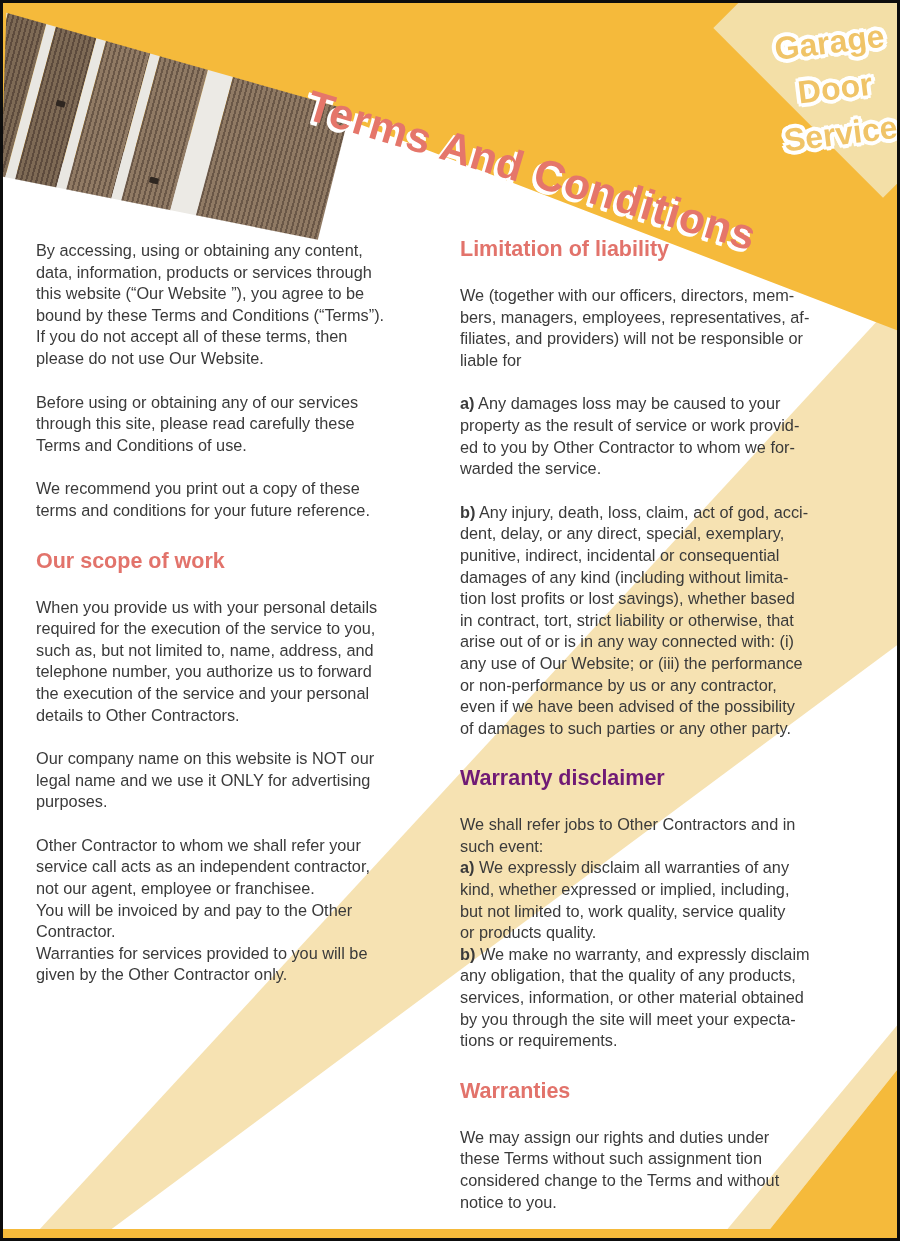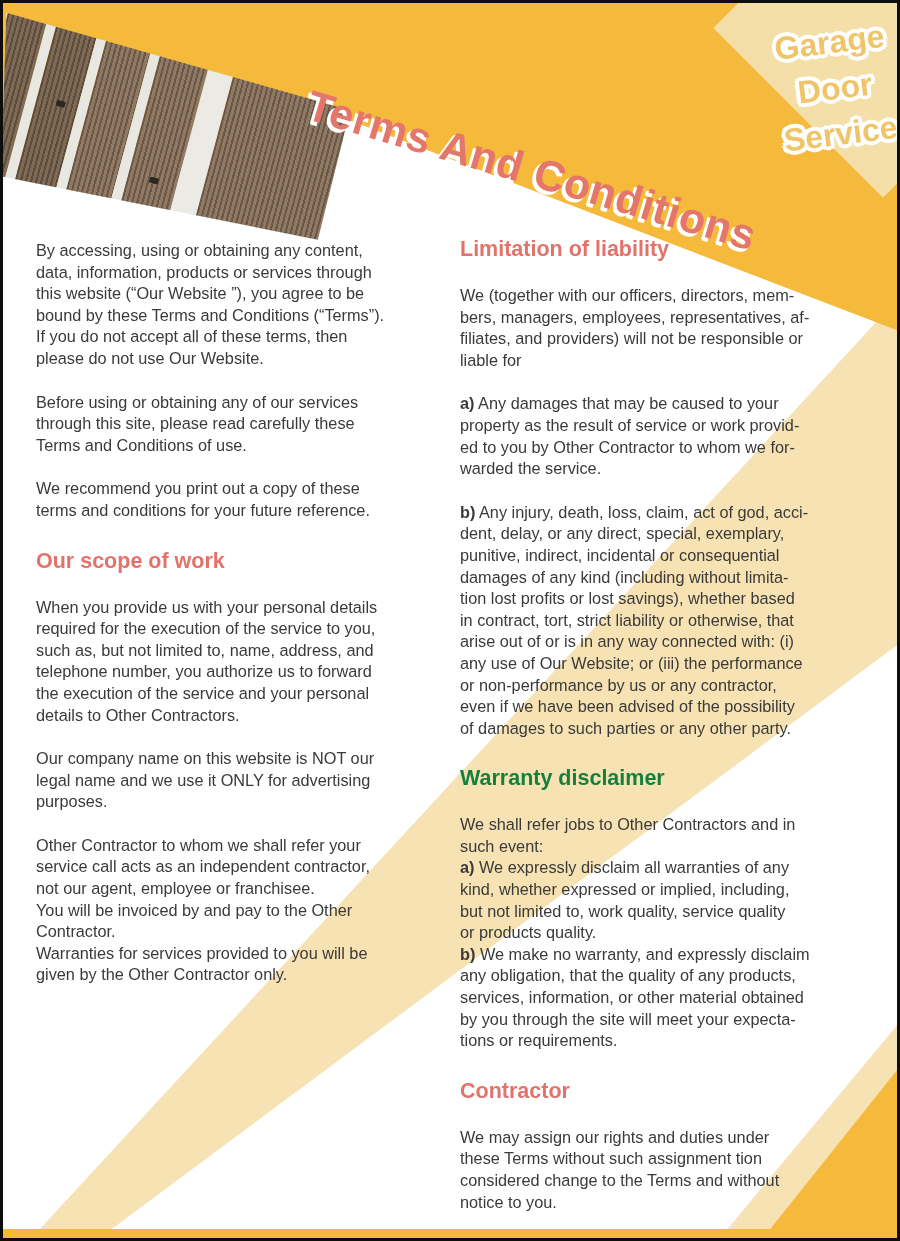--- a/index.html
+++ b/index.html
@@ -77,21 +77,21 @@
   .col.right{left:457px;top:234px;width:432px;}
   .para{
     white-space:pre-line;font-size:16.3px;line-height:21.6px;
     margin:0 0 22px 0;
   }
   .para .b{font-weight:700;}
   .heading{
     font-size:21.5px;font-weight:700;color:#e2736b;
     margin:27px 0 23px 0;line-height:25px;
   }
-  .heading.orange{color:#15803d;}
+  .heading.orange{color:#701a75;}
   .heading:first-child{margin-top:0;}
 </style>
 </head>
 <body>
 
 <div id="page">
 
   <div class="header-band"></div>
   <div class="cream-band"></div>
   <div class="cream-corner"></div>
@@ -164,21 +164,21 @@
 Contractor.
 Warranties for services provided to you will be
 given by the Other Contractor only.</span></div>
     </div>
   <div class="col right">
       <div class="heading">Limitation of liability</div>
       <div class="para"><span>We (together with our officers, directors, mem-
 bers, managers, employees, representatives, af-
 filiates, and providers) will not be responsible or
 liable for</span></div>
-      <div class="para"><span class="b">a)</span><span> Any damages that may be caused to your
+      <div class="para"><span class="b">a)</span><span> Any damages loss may be caused to your
 property as the result of service or work provid-
 ed to you by Other Contractor to whom we for-
 warded the service.</span></div>
       <div class="para"><span class="b">b)</span><span> Any injury, death, loss, claim, act of god, acci-
 dent, delay, or any direct, special, exemplary,
 punitive, indirect, incidental or consequential
 damages of any kind (including without limita-
 tion lost profits or lost savings), whether based
 in contract, tort, strict liability or otherwise, that
 arise out of or is in any way connected with: (i)
@@ -191,21 +191,21 @@
 such event:
 </span><span class="b">a)</span><span> We expressly disclaim all warranties of any
 kind, whether expressed or implied, including,
 but not limited to, work quality, service quality
 or products quality.
 </span><span class="b">b)</span><span> We make no warranty, and expressly disclaim
 any obligation, that the quality of any products,
 services, information, or other material obtained
 by you through the site will meet your expecta-
 tions or requirements.</span></div>
-      <div class="heading">Contractor</div>
+      <div class="heading">Warranties</div>
       <div class="para"><span>We may assign our rights and duties under
 these Terms without such assignment tion
 considered change to the Terms and without
 notice to you.</span></div>
     </div>
 
   <div class="bottom-bar"></div>
 </div>
 
 </body></html>

